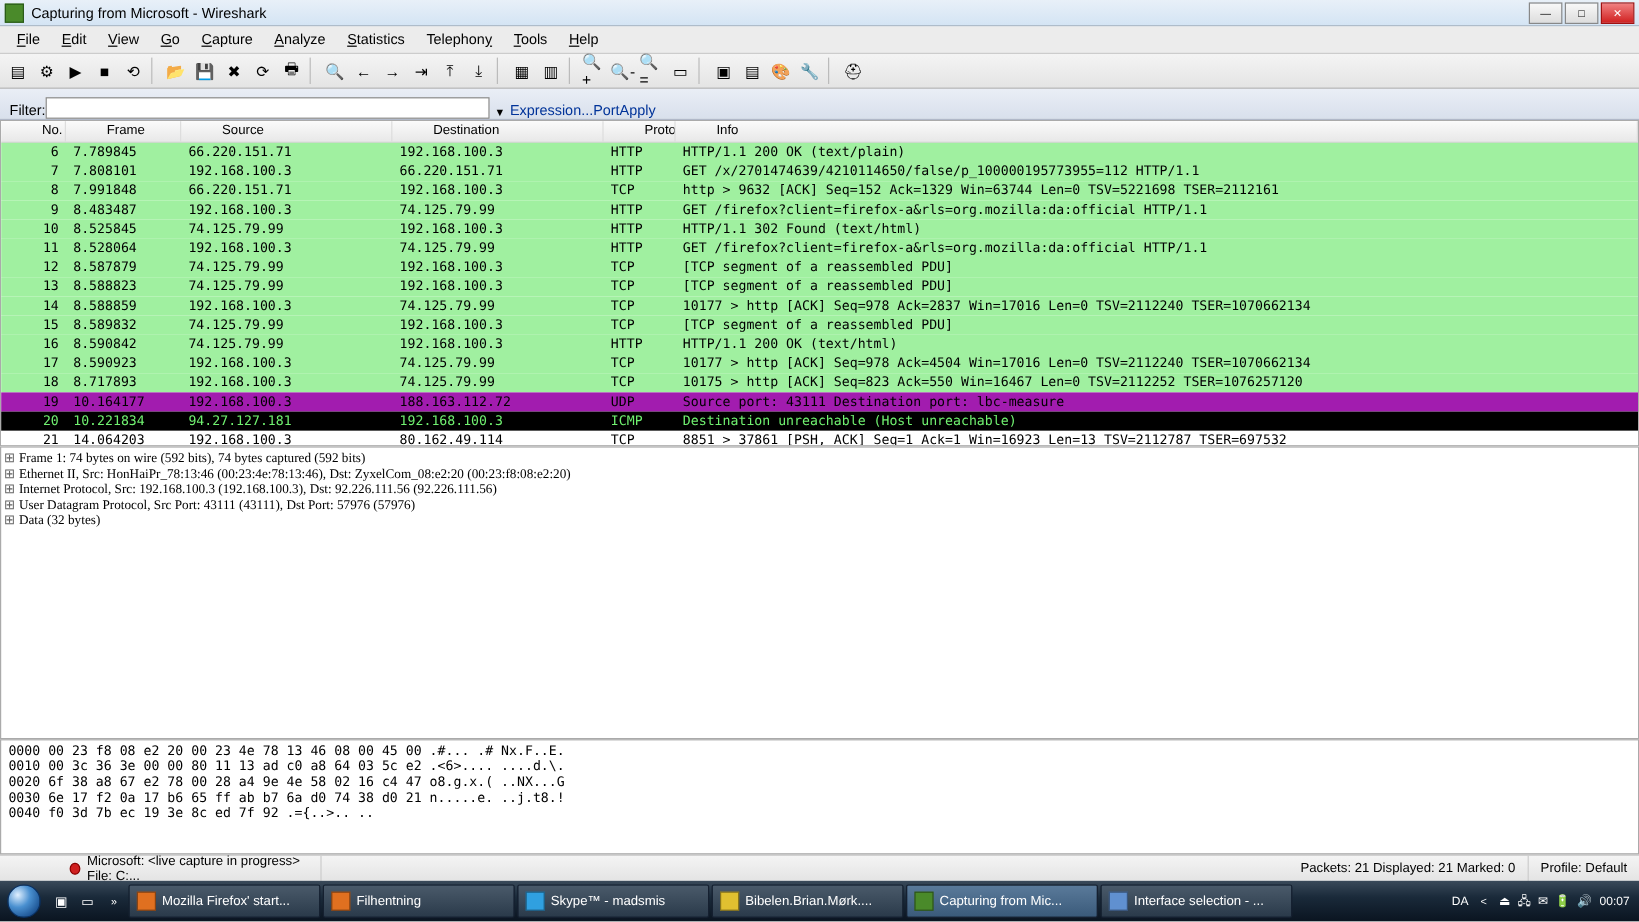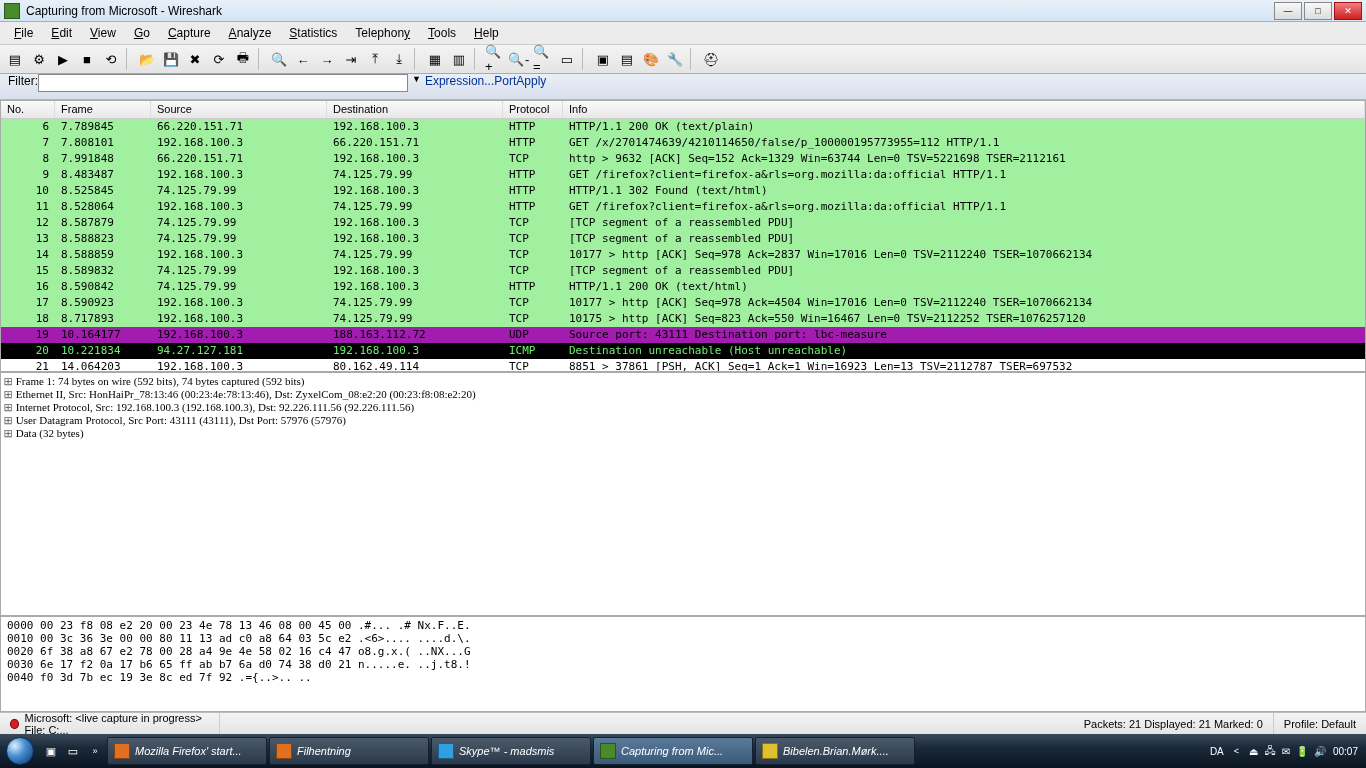--- a/index.html
+++ b/index.html
@@ -65,21 +65,21 @@
   border: 1px solid transparent;
   display: flex; align-items: center; justify-content: center;
   font-size: 13px;
 }
 .tsep { width: 6px; height: 22px; border-left:1px solid #bbb; margin: 0 2px;}
 .filterbar {
   height: 26px;
   background: linear-gradient(#eaeef6,#d8e0ec);
   border-bottom: 1px solid #b0b8c8;
   display: flex;
-  align-items: flex-start;
+  align-items: flex-end;
   padding: 0 8px;
   gap: 0;
   font-size: 12px;
 }
 .filterbar input {
   width: 370px;
   height: 18px;
   border: 1px solid #888;
   background: #fff;
   padding: 0 4px;
@@ -99,20 +99,21 @@
   background: linear-gradient(#fafafa,#e8e8e8);
   border-bottom: 1px solid #ccc;
   font-size: 11px;
   height: 18px;
 }
 .packet-header div {
   padding: 2px 6px;
   border-right: 1px solid #ddd;
   white-space: nowrap;
   overflow: hidden;
+  margin-left: 28px;
 }
 .packet-row {
   display: grid;
   grid-template-columns: 54px 96px 176px 176px 60px 1fr;
   font-family: "Lucida Console", Consolas, monospace;
   font-size: 11px;
   line-height: 16px;
   height: 16px;
   white-space: nowrap;
 }
@@ -173,21 +174,20 @@
   margin: 0 1px;
   padding: 0 6px;
   background: linear-gradient(#4a5a6a,#2a3a4a);
   border: 1px solid #152030;
   border-radius: 2px;
   display: flex;
   align-items: center;
   gap: 5px;
   overflow: hidden;
   white-space: nowrap;
-  font-style: italic;
 }
 .task-item.active { background: linear-gradient(#5a7a9a,#3a5a7a); }
 .task-item .ico { width:16px; height:16px; flex-shrink:0; }
 .ql { width:22px; height:28px; display:flex; align-items:center; justify-content:center;}
 .tray {
   margin-left: auto;
   height: 34px;
   display: flex;
   align-items: center;
   gap: 6px;
@@ -422,21 +422,21 @@
   <div id="hex-lines">
       <div>0000  00 23 f8 08 e2 20 00 23  4e 78 13 46 08 00 45 00   .#... .# Nx.F..E.</div>
       <div>0010  00 3c 36 3e 00 00 80 11  13 ad c0 a8 64 03 5c e2   .&lt;6&gt;.... ....d.\.</div>
       <div>0020  6f 38 a8 67 e2 78 00 28  a4 9e 4e 58 02 16 c4 47   o8.g.x.( ..NX...G</div>
       <div>0030  6e 17 f2 0a 17 b6 65 ff  ab b7 6a d0 74 38 d0 21   n.....e. ..j.t8.!</div>
       <div>0040  f0 3d 7b ec 19 3e 8c ed  7f 92                     .={..&gt;.. ..</div>
     </div>
 </div>
 
 <div class="statusbar">
-  <div class="cell" style="width:220px;">
+  <div class="cell" style="width:220px;margin-left:48px;">
     <span class="status-dot"></span>
     <span>Microsoft: &lt;live capture in progress&gt; File: C:...</span>
   </div>
   <div class="cell" style="flex:1;justify-content:flex-end;">
     <span>Packets: 21 Displayed: 21 Marked: 0</span>
   </div>
   <div class="cell" style="border:none;">
     <span>Profile: Default</span>
   </div>
 </div>
@@ -454,27 +454,31 @@
         <span>Mozilla Firefox' start...</span>
       </div>
       <div class="task-item">
         <span class="ico" style="background:#e07020;border:1px solid rgba(0,0,0,.4)"></span>
         <span>Filhentning</span>
       </div>
       <div class="task-item">
         <span class="ico" style="background:#30a0e0;border:1px solid rgba(0,0,0,.4)"></span>
         <span>Skype™ - madsmis</span>
       </div>
+      <div class="task-item">
+        <span class="ico" style="background:#e0c030;border:1px solid rgba(0,0,0,.4)"></span>
+        <span>Bibelen.Brian.Mørk....</span>
+      </div>
       <div class="task-item active">
         <span class="ico" style="background:#4a8a2a;border:1px solid rgba(0,0,0,.4)"></span>
         <span>Capturing from Mic...</span>
       </div>
       <div class="task-item">
-        <span class="ico" style="background:#e0c030;border:1px solid rgba(0,0,0,.4)"></span>
-        <span>Bibelen.Brian.Mørk....</span>
+        <span class="ico" style="background:#6090d0;border:1px solid rgba(0,0,0,.4)"></span>
+        <span>Interface selection - ...</span>
       </div>
     </div>
   <div class="tray">
     <span>DA</span>
     <span class="tray-chev">&lt;</span>
     <span>⏏</span>
     <span>🖧</span>
     <span>✉</span>
     <span>🔋</span>
     <span>🔊</span>

